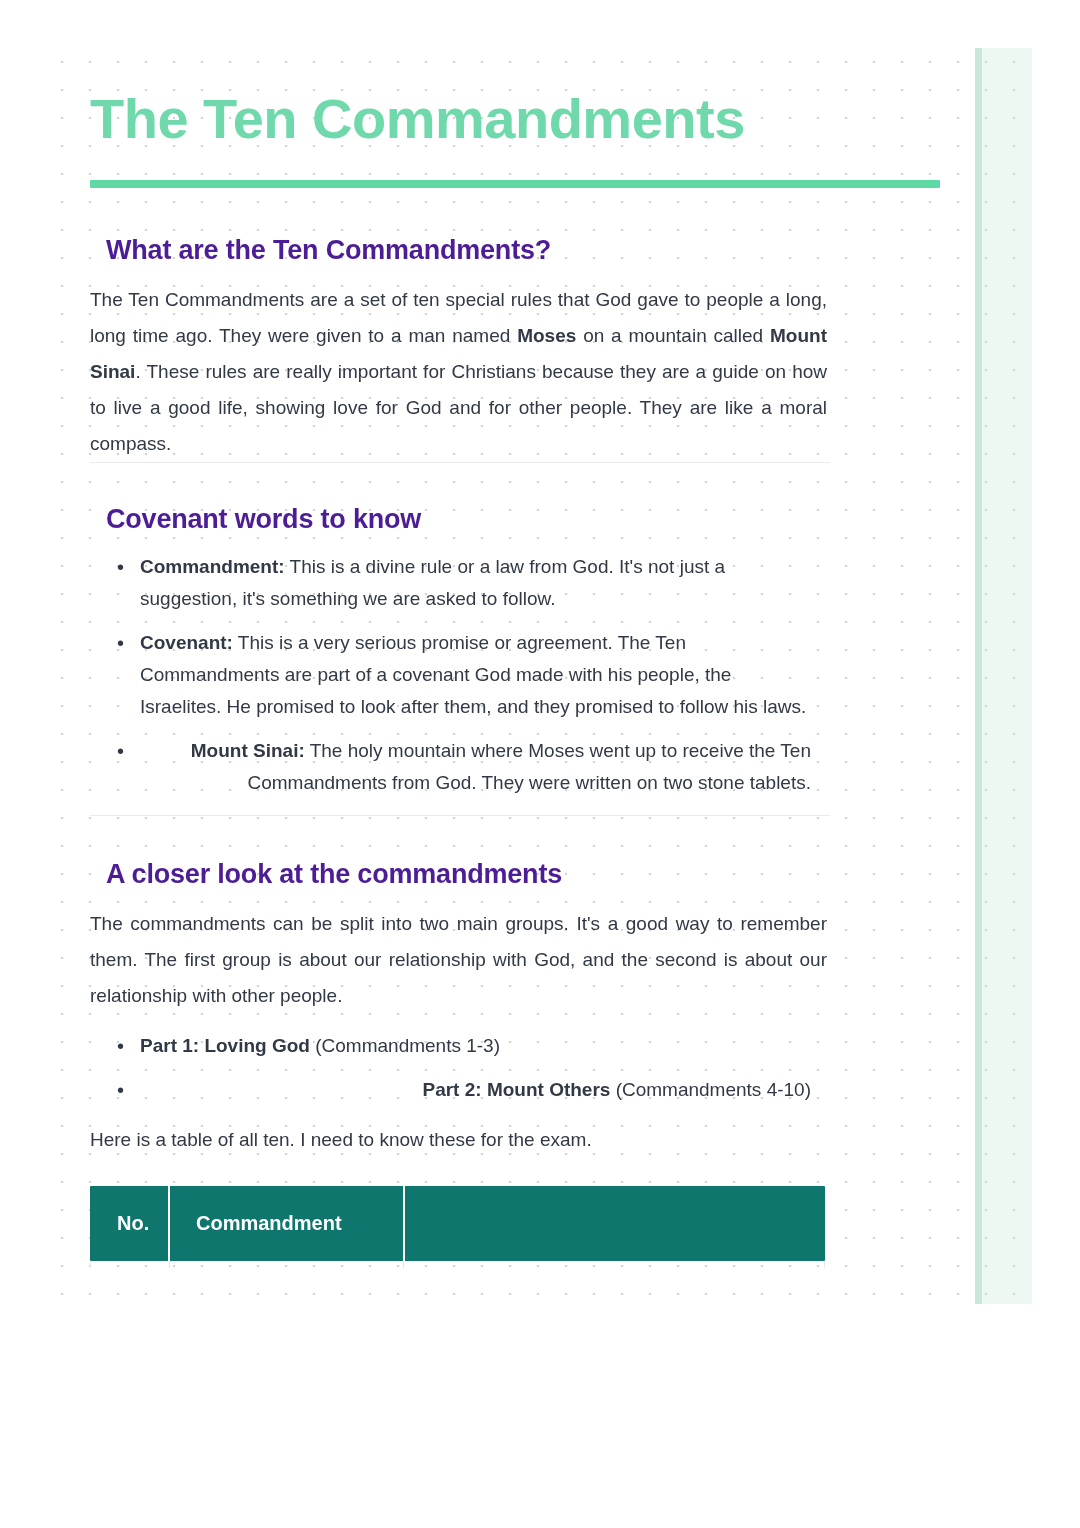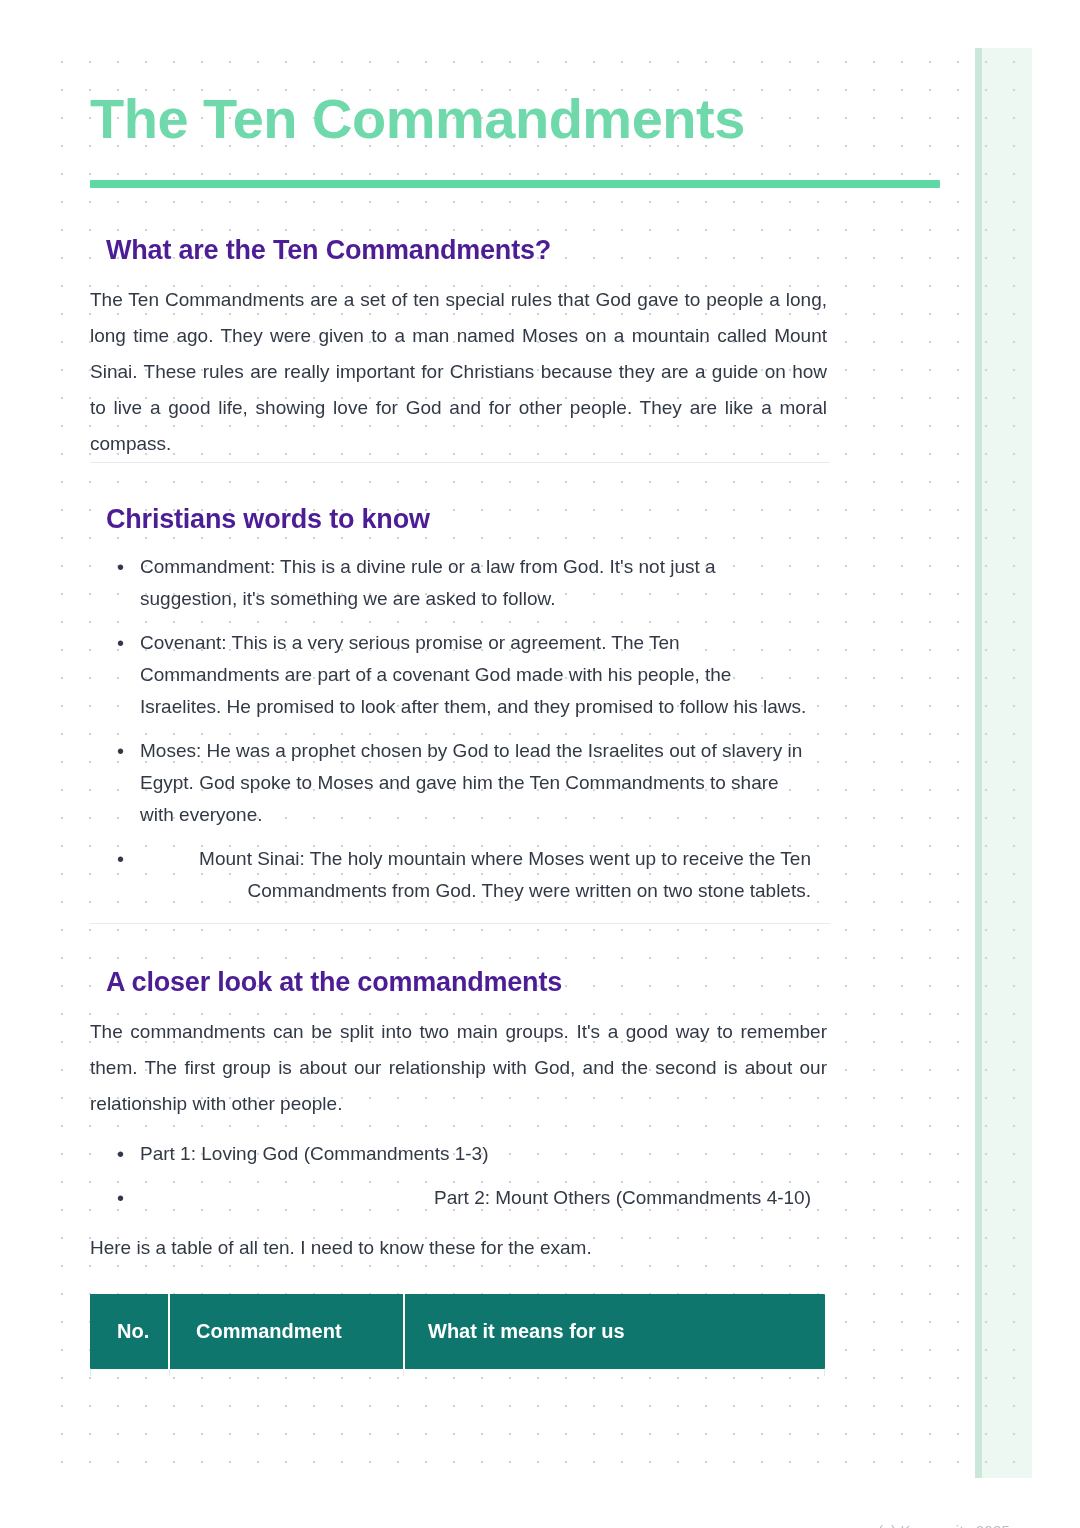--- a/index.html
+++ b/index.html
@@ -1,17 +1,17 @@
 <!DOCTYPE html>
 <html><head>
 <meta charset="utf-8">
 <style>
   html,body { margin:0; padding:0; background:#ffffff; }
   .page {
-    position:relative; width:1080px; height:1528px; background:#ffffff;
+    position:relative; width:1080px; height:1304px; background:#ffffff;
     overflow:hidden; font-family:"Liberation Sans", sans-serif; color:#323946;
   }
   
   .stripe {
     position:absolute; left:975px; top:48px; width:57px; height:1430px;
     background:#edf8f2; border-left:7px solid #c9e8d9; box-sizing:border-box;
   }
   
   .dots {
     position:absolute; left:48px; top:48px; width:984px; height:1432px;
@@ -43,21 +43,21 @@
   .hr-2 { margin-top:30px; }
   ul.list { list-style:none; margin:16px; padding:0; font-size:19px; line-height:32px; }
   .list-words  { margin-top:22px; }
   .list-parts  { margin-top:18px; }
   ul.list li { position:relative; padding-left:34px; margin-bottom:12px; }
   ul.list li:last-child { margin-bottom:0;text-align:right; }
   ul.list li::before {
     content:"\2022"; position:absolute; left:11px; top:0;
     color:#323946; font-size:20px;
   }
-  strong { font-weight:400; }
+  strong { font-weight:700; }
   
   .table { margin-top:28px; width:735px; }
   .thead { display:flex; height:75px; background:#0f766e; border-radius:1px; }
   .th {
     display:flex; align-items:center; box-sizing:border-box;
     color:#ffffff; font-size:20px; font-weight:700;
   }
   .th-no      { flex:0 0 80px;  padding-left:27px; border-right:2px solid #ffffff; }
   .th-cmd     { flex:0 0 235px; padding-left:26px; border-right:2px solid #ffffff;text-align:right; }
   .th-meaning { flex:1 1 auto;  padding-left:23px; }
@@ -86,47 +86,45 @@
 
     <h1>The Ten Commandments</h1>
     <div class="rule"></div>
 
     <h2 class="h2-what">What are the Ten Commandments?</h2>
 
     <p class="body justify p-intro"><span>The Ten Commandments are a set of ten special rules that God gave to people a long, long time ago. They were given to a man named </span><strong>Moses</strong><span> on a mountain called </span><strong>Mount Sinai</strong><span>. These rules are really important for Christians because they are a guide on how to live a good life, showing love for God and for other people. They are like a moral compass.</span></p>
 
     <hr class="divider hr-1">
 
-    <h2 class="h2-words">Christians words to know</h2>
+    <h2 class="h2-words">Covenant words to know</h2>
 
     <ul class="list list-words">
       <li><strong>Commandment:</strong><span> This is a divine rule or a law from God. It's not just a suggestion, it's something we are asked to follow.</span></li>
       <li><strong>Covenant:</strong><span> This is a very serious promise or agreement. The Ten Commandments are part of a covenant God made with his people, the Israelites. He promised to look after them, and they promised to follow his laws.</span></li>
-      <li><strong>Moses:</strong><span> He was a prophet chosen by God to lead the Israelites out of slavery in Egypt. God spoke to Moses and gave him the Ten Commandments to share with everyone.</span></li>
       <li><strong>Mount Sinai:</strong><span> The holy mountain where Moses went up to receive the Ten Commandments from God. They were written on two stone tablets.</span></li>
     </ul>
 
     <hr class="divider hr-2">
 
     <h2 class="h2-closer">A closer look at the commandments</h2>
 
     <p class="body justify p-closer">The commandments can be split into two main groups. It's a good way to remember them. The first group is about our relationship with God, and the second is about our relationship with other people.</p>
 
     <ul class="list list-parts">
       <li><strong>Part 1: Loving God</strong><span> (Commandments 1-3)</span></li>
       <li><strong>Part 2: Mount Others</strong><span> (Commandments 4-10)</span></li>
     </ul>
 
     <p class="body p-table">Here is a table of all ten. I need to know these for the exam.</p>
 
     <div class="table">
       <div class="thead">
         <div class="th th-no">No.</div>
         <div class="th th-cmd">Commandment</div>
-        <div class="th th-meaning">What it means for us</div>
       </div>
       <div class="tbody-stub">
         <div class="td td-no"></div>
         <div class="td td-cmd"></div>
         <div class="td td-meaning"></div>
       </div>
     </div>
 
   </div>
 

